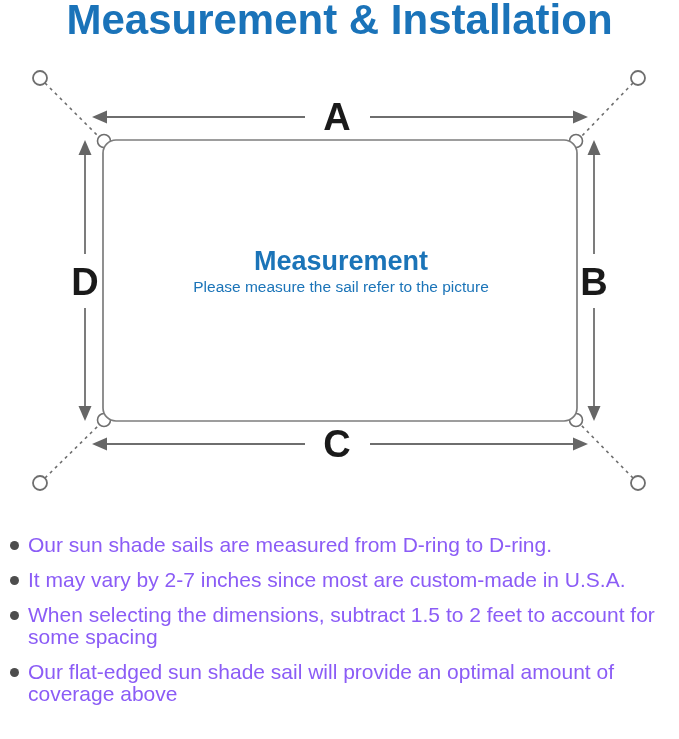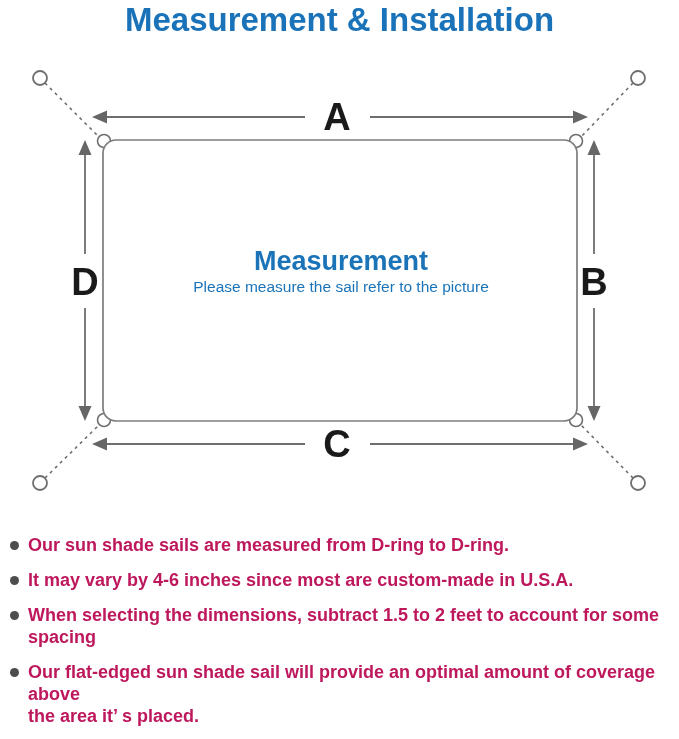--- a/index.html
+++ b/index.html
@@ -10,21 +10,21 @@
     background: #ffffff;
     font-family: "Liberation Sans", sans-serif;
     overflow: hidden;
     margin: 0 auto;
   }
   .page-title {
     position: absolute;
     top: 0px; left: 0; right: 0;
     margin: 0;
     text-align: center;
-    font-size: 33px;
+    font-size: 42px;
     font-weight: bold;
     letter-spacing: 0px;
     color: #1a73b9;
     line-height: 40px;
   }
   .diagram-svg {
     position: absolute;
     top: 40px; left: 0;
     width: 679px; height: 470px;
   }
@@ -33,24 +33,23 @@
     top: 534px;
     left: 8px;
     width: 665px;
     list-style: none;
     margin: 0; padding: 0;
   }
   .notes li {
     position: relative;
     padding-left: 20px;
     margin-bottom: 13px;
-    font-size: 18px;
+    font-size: 21px;
     line-height: 22px;
-    color: #be185d;
-    font-weight: bold;
+    color: #8b5cf6;
   }
   .notes li .dot {
     position: absolute;
     left: 2px; top: 7px;
     width: 9px; height: 9px;
     border-radius: 50%;
     background: #4d4d4d;
   }
   .notes li .line { display: block; }
   .svg-line { stroke: #6e6e6e; stroke-width: 1.8; fill: none; }
@@ -134,26 +133,25 @@
     <text class="center-subtitle" x="341" y="292">Please measure the sail refer to the picture</text>
   </svg>
 
   <ul class="notes">
     <li>
       <span class="dot"></span>
       <span class="line">Our sun shade sails are measured from D-ring to D-ring.</span>
     </li>
     <li>
       <span class="dot"></span>
-      <span class="line">It may vary by 4-6 inches since most are custom-made in U.S.A.</span>
+      <span class="line">It may vary by 2-7 inches since most are custom-made in U.S.A.</span>
     </li>
     <li>
       <span class="dot"></span>
       <span class="line">When selecting the dimensions, subtract 1.5 to 2 feet to account for some spacing</span>
     </li>
     <li>
       <span class="dot"></span>
       <span class="line">Our flat-edged sun shade sail will provide an optimal amount of coverage above</span>
-      <span class="line">the area it’ s placed.</span>
     </li>
   </ul>
 
 </div>
 
 </body></html>

